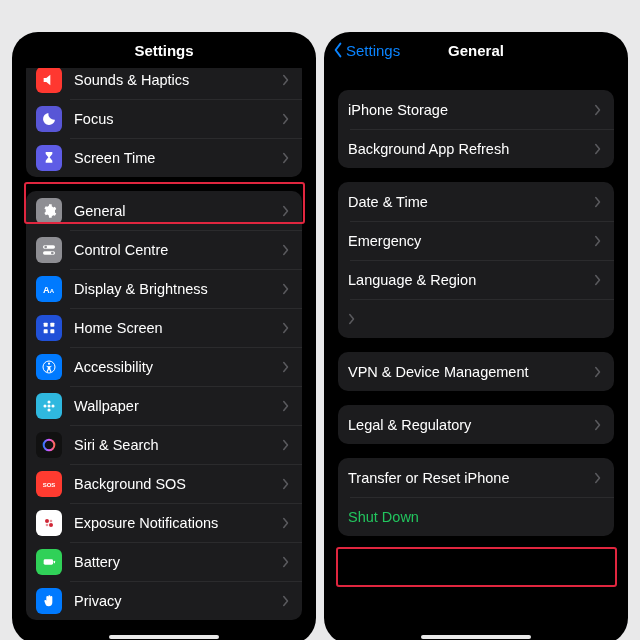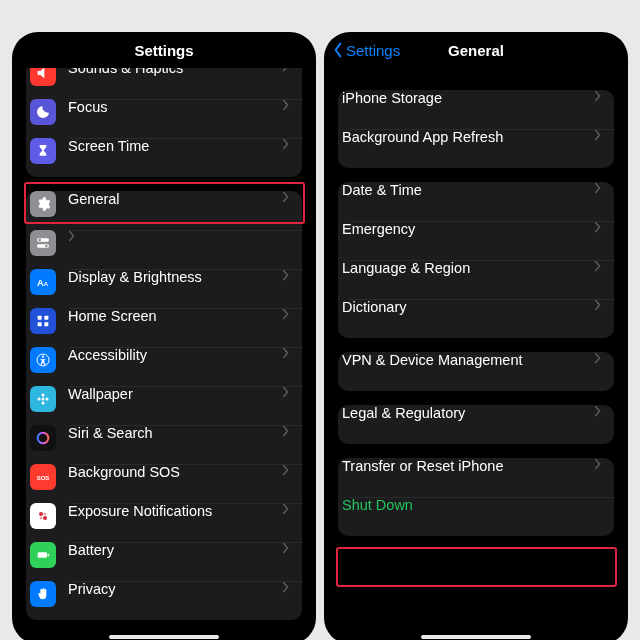--- a/index.html
+++ b/index.html
@@ -39,23 +39,23 @@
 
   .group {
     margin: 8px 14px 14px;
     background: #1c1c1e;
     border-radius: 10px;
     overflow: hidden;
   }
   .group.tight-top { margin-top: -8px; }
 
   .row {
-    display: flex; 
+    display: flex; align-items: center;
     height: 39px;
-    padding: 0 12px 0 4px;
+    padding: 0 12px 0 10px;
     position: relative;
     color: #fff; font-size: 14.5px;
   }
   .row + .row::before {
     content: "";
     position: absolute; left: 44px; right: 0; top: 0;
     height: 1px; background: #2b2b2d;
   }
   .row.noicon + .row.noicon::before,
   .row.noicon:first-child + .row.noicon::before { left: 12px; }
@@ -170,20 +170,21 @@
           </div>
           <div class="row">
             <span class="icon c-gray">
               <svg viewBox="0 0 24 24" fill="#fff">
                 <rect x="3" y="5" width="18" height="5" rx="2.5"></rect>
                 <rect x="3" y="14" width="18" height="5" rx="2.5"></rect>
                 <circle cx="7" cy="7.5" r="2" fill="#8e8e93"></circle>
                 <circle cx="17" cy="16.5" r="2" fill="#8e8e93"></circle>
               </svg>
             </span>
+            <span class="label">Control Centre</span>
             <span class="chevr">
               <svg viewBox="0 0 10 16">
                 <path d="M2 2l5 6-5 6" stroke="#5a5a5e" stroke-width="2" fill="none" stroke-linecap="round" stroke-linejoin="round"></path>
               </svg>
             </span>
           </div>
           <div class="row">
             <span class="icon c-blue">
               <svg viewBox="0 0 24 24" fill="#fff">
                 <text x="3" y="18" font-size="14" font-weight="700" fill="#fff">A</text>
@@ -377,21 +378,20 @@
           </div>
           <div class="row noicon">
             <span class="label">Language &amp; Region</span>
             <span class="chevr">
               <svg viewBox="0 0 10 16">
                 <path d="M2 2l5 6-5 6" stroke="#5a5a5e" stroke-width="2" fill="none" stroke-linecap="round" stroke-linejoin="round"></path>
               </svg>
             </span>
           </div>
           <div class="row noicon">
-            <span class="label">Dictionary</span>
             <span class="chevr">
               <svg viewBox="0 0 10 16">
                 <path d="M2 2l5 6-5 6" stroke="#5a5a5e" stroke-width="2" fill="none" stroke-linecap="round" stroke-linejoin="round"></path>
               </svg>
             </span>
           </div>
         </div>
       <div class="group" id="rgC">
           <div class="row noicon">
             <span class="label">VPN &amp; Device Management</span>

